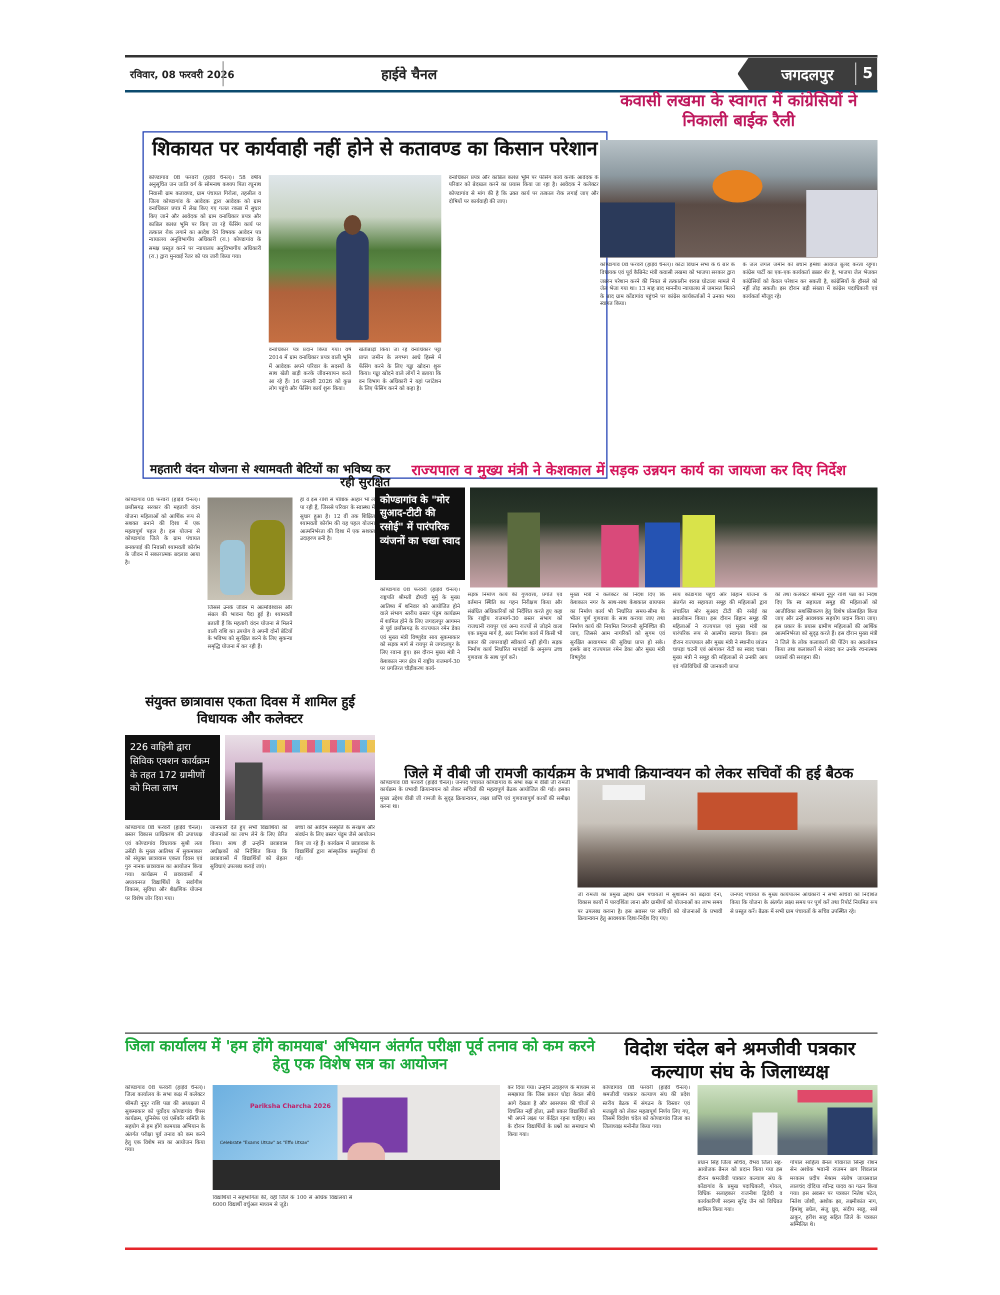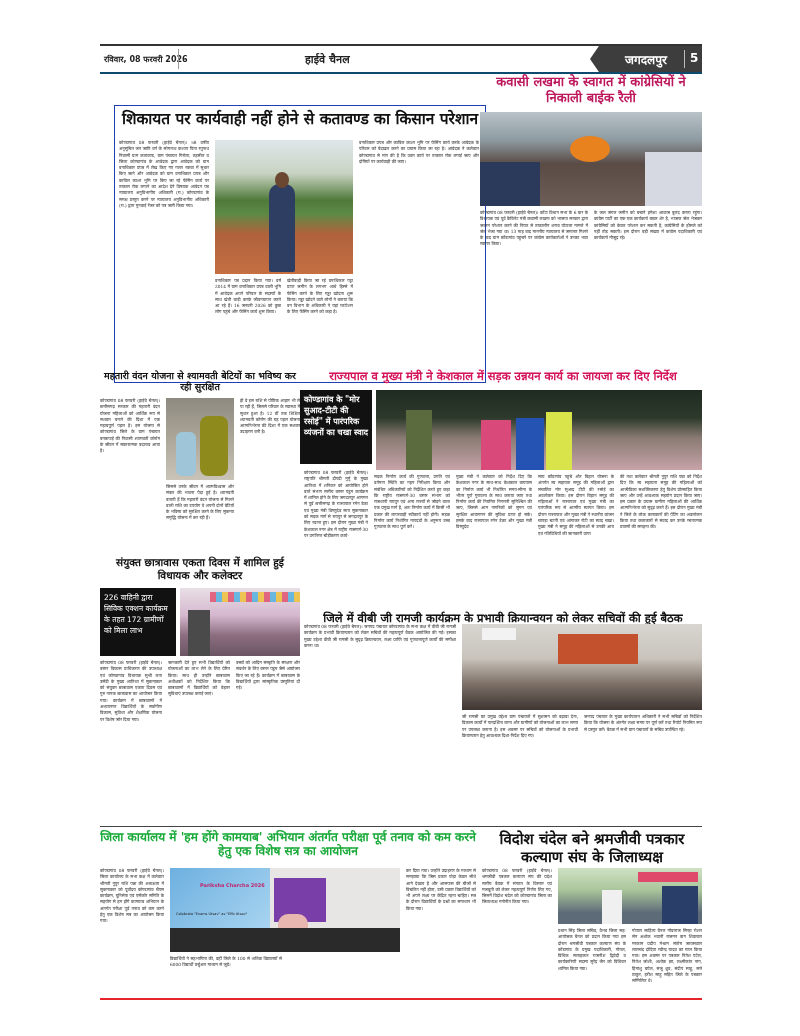--- a/index.html
+++ b/index.html
@@ -55,21 +55,21 @@
     <div class="photo" style="left:0;top:38px;width:222px;height:94px;background:linear-gradient(180deg,#b9c3c8 0%,#8d9aa1 30%,#5a4b45 55%,#6e5e57 100%);">
       <div class="abs" style="left:90px;top:24px;width:40px;height:26px;background:#e8821f;border-radius:50%;"></div>
       <div class="abs" style="left:0;top:50px;width:60px;height:44px;background:#2b3a5a;"></div>
       <div class="abs" style="left:165px;top:40px;width:57px;height:54px;background:#d7d9e2;"></div>
     </div>
     <div class="txtcol abs" style="left:0;top:136px;width:108px;height:150px;">कोण्डागांव 08 फरवरी (हाईवे चैनल)। कोंटा विधान सभा के 6 बार के विधायक एवं पूर्व कैबिनेट मंत्री कवासी लखमा को भाजपा सरकार द्वारा जबरन परेशान करने की नियत से तत्कालीन शराब घोटाला मामले में जेल भेजा गया था। 13 माह बाद माननीय न्यायालय से जमानत मिलने के बाद ग्राम कोंडागांव पहुंचने पर कांग्रेस कार्यकर्ताओं ने उनका भव्य स्वागत किया।</div>
     <div class="txtcol abs" style="left:114px;top:136px;width:108px;height:150px;">के जल जंगल जमीन को बचाने हमेशा आवाज बुलंद करता रहूंगा। कांग्रेस पार्टी का एक-एक कार्यकर्ता बब्बर शेर है, भाजपा जेल भेजकर कांग्रेसियों को केवल परेशान कर सकती है, कांग्रेसियों के हौसले को नहीं तोड़ सकती। इस दौरान बड़ी संख्या में कांग्रेस पदाधिकारी एवं कार्यकर्ता मौजूद रहे।</div>
   </div>
 
   <div class="abs" style="left:0;top:330px;width:200px;height:190px;">
-    <div class="hl abs" style="left:0;top:0;width:200px;font-size:9.5px;color:#111;">महतारी वंदन योजना से श्यामवती बेटियों का भविष्य कर रही सुरक्षित</div>
+    <div class="hl abs" style="left:12px;top:0;width:200px;font-size:9.5px;color:#111;text-align:right;">महतारी वंदन योजना से श्यामवती बेटियों का भविष्य कर रही सुरक्षित</div>
     <div class="txtcol abs" style="left:0;top:28px;width:60px;height:158px;">कोण्डागांव 08 फरवरी (हाईवे चैनल)। छत्तीसगढ़ सरकार की महतारी वंदन योजना महिलाओं को आर्थिक रूप से सशक्त बनाने की दिशा में एक महत्वपूर्ण पहल है। इस योजना से कोण्डागांव जिले के ग्राम पंचायत बनकपाई की निवासी श्यामवती कोर्राम के जीवन में सकारात्मक बदलाव आया है।</div>
     <div class="photo" style="left:66px;top:28px;width:68px;height:82px;background:linear-gradient(180deg,#8e8a80 0%,#a7a194 40%,#c9c4b7 100%);">
       <div class="abs" style="left:34px;top:18px;width:28px;height:60px;background:#8e8a1c;border-radius:8px;"></div>
       <div class="abs" style="left:10px;top:34px;width:20px;height:44px;background:#9fc6d8;border-radius:6px;"></div>
     </div>
     <div class="txtcol abs" style="left:66px;top:114px;width:68px;height:72px;">जिससे उनके जीवन में आत्मविश्वास और संबल की भावना पैदा हुई है। श्यामवती बताती हैं कि महतारी वंदन योजना से मिलने वाली राशि का उपयोग वे अपनी दोनों बेटियों के भविष्य को सुरक्षित करने के लिए सुकन्या समृद्धि योजना में कर रही हैं।</div>
     <div class="txtcol abs" style="left:140px;top:28px;width:60px;height:158px;">ही वे इस राशि से पौष्टिक आहार भी ले पा रही हैं, जिससे परिवार के स्वास्थ्य में सुधार हुआ है। 12 वीं तक शिक्षित श्यामवती कोर्राम की यह पहल योजना आत्मनिर्भरता की दिशा में एक सशक्त उदाहरण बनी है।</div>
   </div>
 
   <div class="abs" style="left:204px;top:330px;width:398px;height:270px;">

